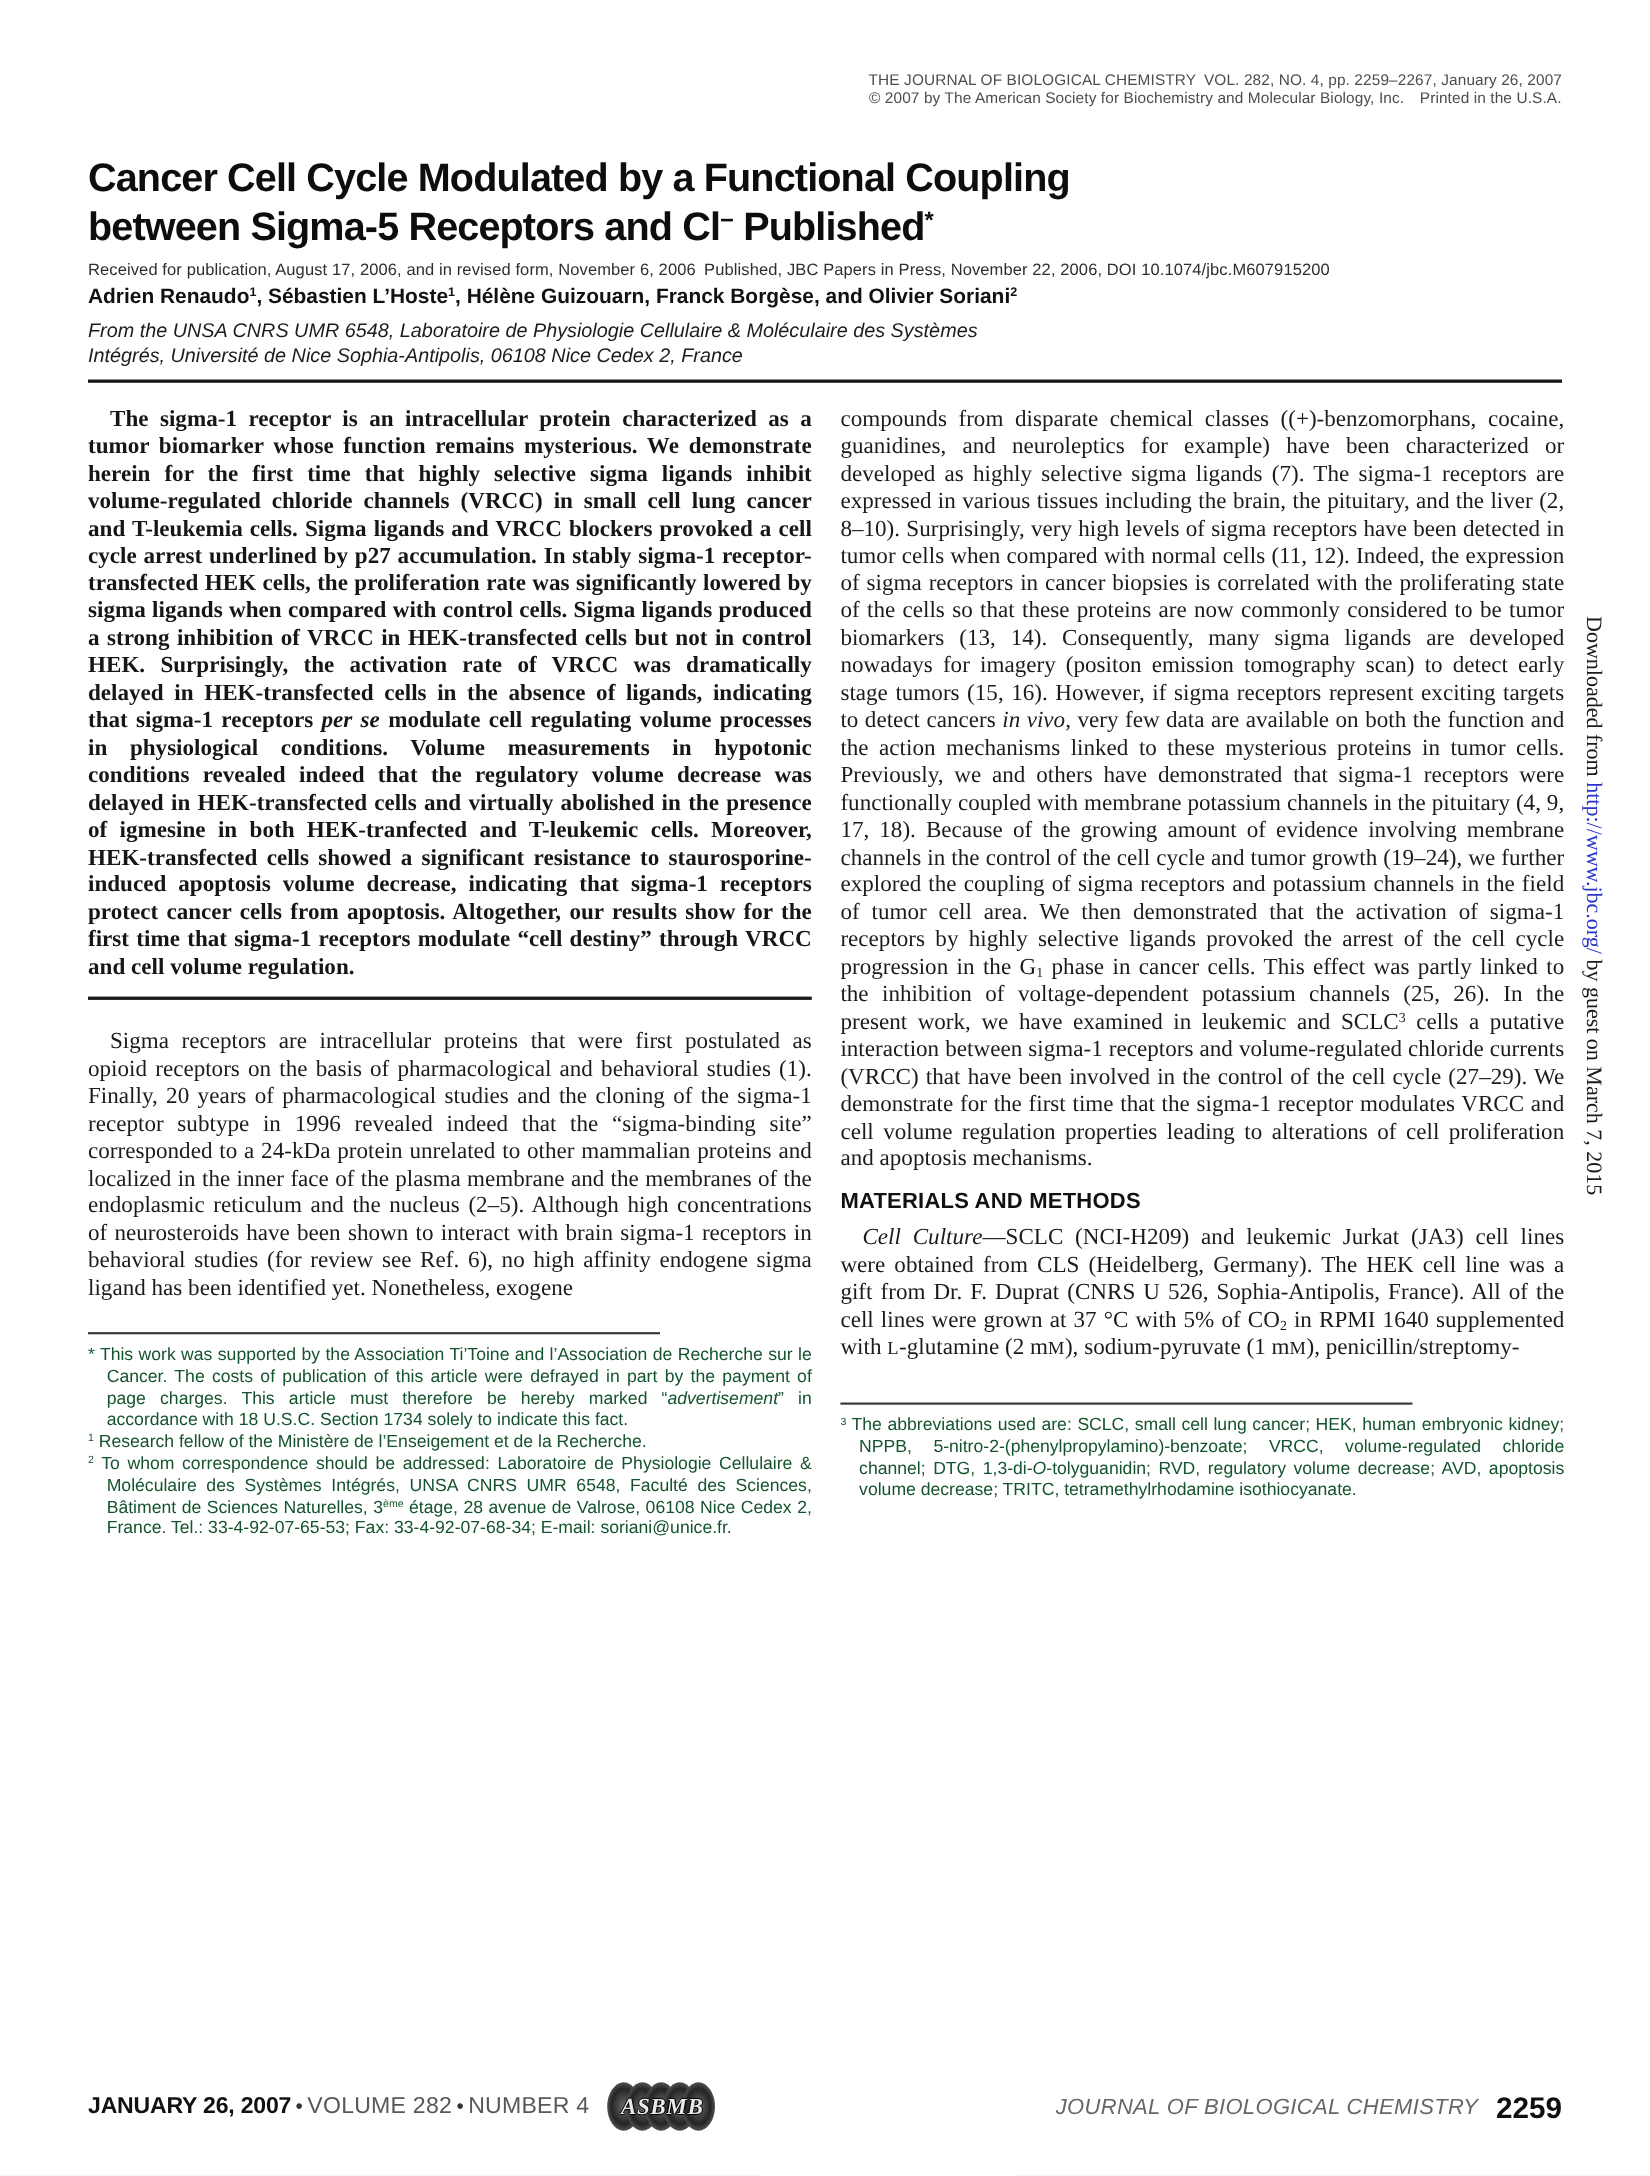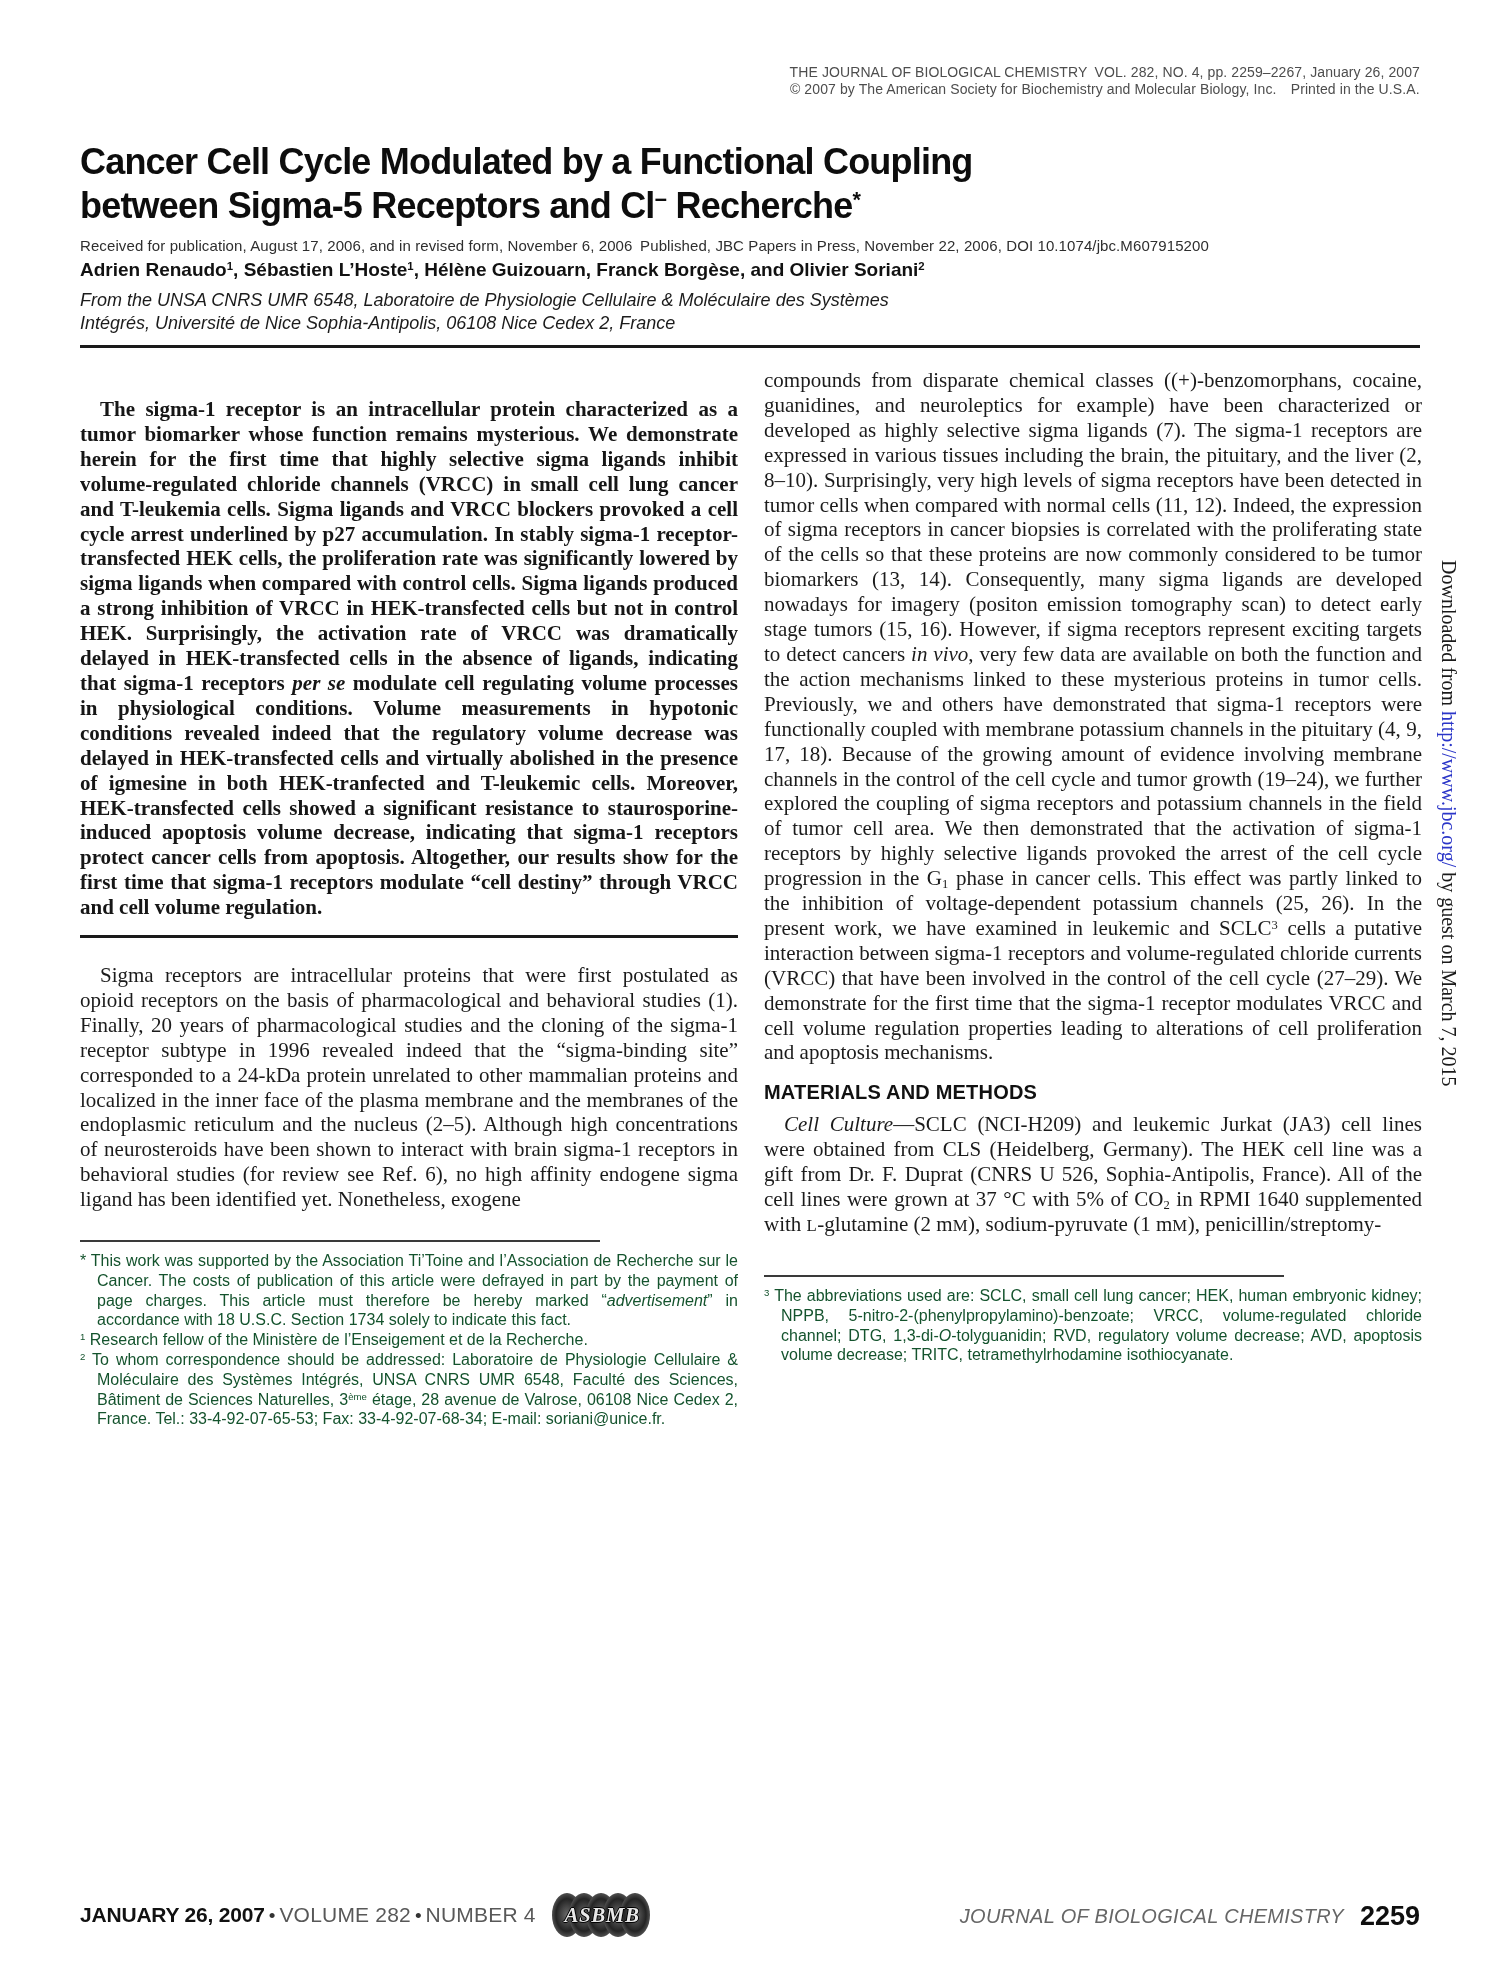--- a/index.html
+++ b/index.html
@@ -35,21 +35,21 @@
   .affiliation{
     position:absolute;left:80px;top:289px;width:880px;
     font-family:"Liberation Sans","DejaVu Sans",sans-serif;
     font-size:18px;line-height:23px;font-style:italic;color:#1c1c1c;
   }
   .rule-main{
     position:absolute;left:80px;top:345px;width:1340px;height:3px;background:#1a1a1a;
   }
   
   .col{position:absolute;top:368px;width:658px;}
-  .col-left{left:80px;margin-top:29px;}
+  .col-left{left:80px;}
   .col-right{left:764px;}
   .body-par{
     margin:0;font-size:21px;line-height:24.9px;text-align:justify;
     hyphens:auto;-webkit-hyphens:auto;color:#1b1b1b;
   }
   .indent{text-indent:20px;}
   .abstract{font-weight:700;text-indent:20px;color:#161616;}
   .section-rule{height:3px;background:#1a1a1a;margin:15px 0 25px 0;}
   .methods-heading{
     font-family:"Liberation Sans","DejaVu Sans",sans-serif;
@@ -109,21 +109,21 @@
 
 <div class="page">
 
   <header class="masthead">
     <div>THE JOURNAL OF BIOLOGICAL CHEMISTRY VOL. 282, NO. 4, pp. 2259–2267, January 26, 2007</div>
     <div>© 2007 by The American Society for Biochemistry and Molecular Biology, Inc.  Printed in the U.S.A.</div>
   </header>
 
   <h1 class="title">
     <span class="t-line">Cancer Cell Cycle Modulated by a Functional Coupling</span>
-    <span class="t-line"><span>between Sigma-5 Receptors and Cl</span><span class="seg-sup">−</span><span> Recherche</span><span class="seg-sup">*</span></span>
+    <span class="t-line"><span>between Sigma-5 Receptors and Cl</span><span class="seg-sup">−</span><span> Published</span><span class="seg-sup">*</span></span>
   </h1>
 
   <div class="received">Received for publication, August 17, 2006, and in revised form, November 6, 2006 Published, JBC Papers in Press, November 22, 2006, DOI 10.1074/jbc.M607915200</div>
 
   <div class="authors"><span>Adrien Renaudo</span><span class="seg-sup">1</span><span>, Sébastien L’Hoste</span><span class="seg-sup">1</span><span>, Hélène Guizouarn, Franck Borgèse, and Olivier Soriani</span><span class="seg-sup">2</span></div>
 
   <div class="affiliation">From the UNSA CNRS UMR 6548, Laboratoire de Physiologie Cellulaire &amp; Moléculaire des Systèmes Intégrés, Université de Nice Sophia-Antipolis, 06108 Nice Cedex 2, France</div>
 
   <div class="rule-main"></div>
 

